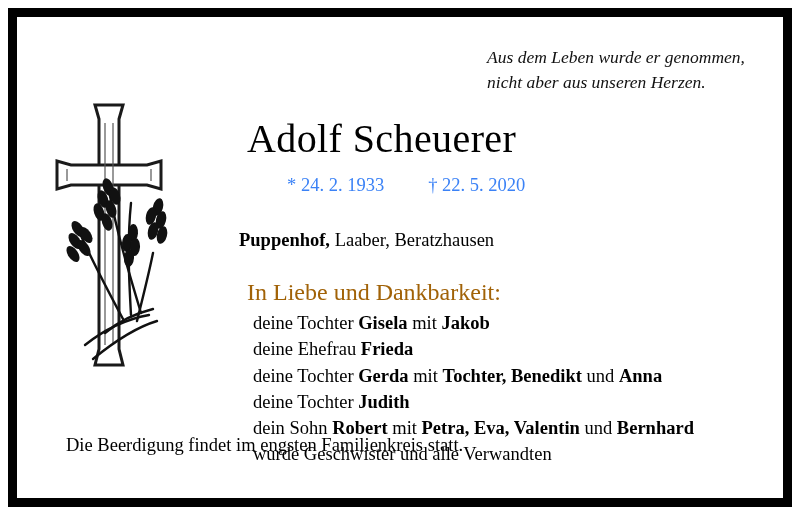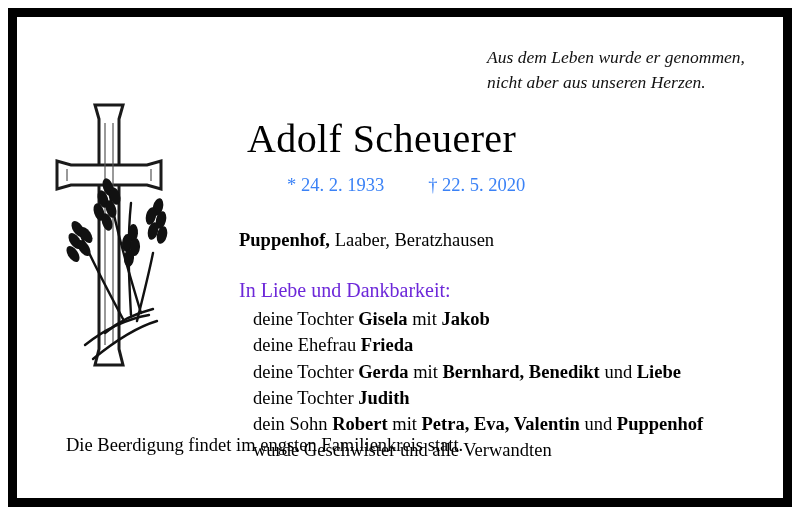--- a/index.html
+++ b/index.html
@@ -83,23 +83,23 @@
     display: inline-block;
     width: 44px;
   }
   .places {
     margin: 34px 0 8px 0;
     font-size: 18.5px;
     color: #000000;
   }
   .places b { font-weight: bold; }
   .dedication {
-    margin: 28px 0 0 0;
-    font-size: 20px;
-    color: #6d28d9;
+    margin: 28px 0 0 8px;
+    font-size: 24px;
+    color: #a16207;
   }
   .family {
     margin: 4px 0 0 14px;
     font-size: 18.5px;
     line-height: 1.42;
     color: #000000;
   }
   .family .ln { display: block; white-space: nowrap; }
   .family b { font-weight: bold; }
 
@@ -194,27 +194,27 @@
         <div class="dedication">In Liebe und Dankbarkeit:</div>
 
         <div class="family">
           <span class="ln">
             <span>deine Tochter </span><b>Gisela</b><span> mit </span><b>Jakob</b>
           </span>
           <span class="ln">
             <span>deine Ehefrau </span><b>Frieda</b>
           </span>
           <span class="ln">
-            <span>deine Tochter </span><b>Gerda</b><span> mit </span><b>Bernhard, Benedikt</b><span> und </span><b>Liebe</b>
+            <span>deine Tochter </span><b>Gerda</b><span> mit </span><b>Tochter, Benedikt</b><span> und </span><b>Anna</b>
           </span>
           <span class="ln">
             <span>deine Tochter </span><b>Judith</b>
           </span>
           <span class="ln">
-            <span>dein Sohn </span><b>Robert</b><span> mit </span><b>Petra, Eva, Valentin</b><span> und </span><b>Puppenhof</b>
+            <span>dein Sohn </span><b>Robert</b><span> mit </span><b>Petra, Eva, Valentin</b><span> und </span><b>Bernhard</b>
           </span>
           <span class="ln">
             <span>wurde Geschwister und alle Verwandten</span>
           </span>
         </div>
       </div>
 
       <div class="footer">Die Beerdigung findet im engsten Familienkreis statt.</div>
 
     </div>

